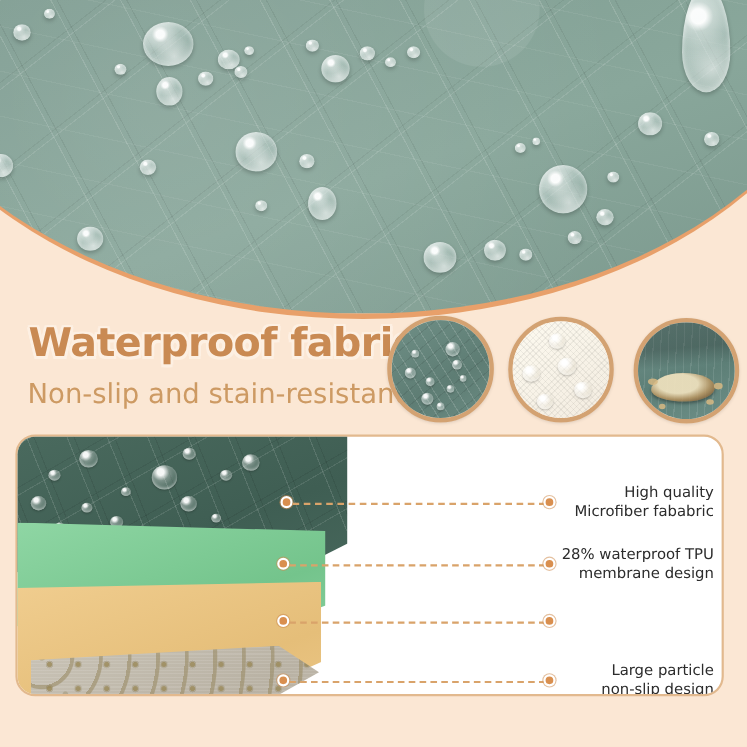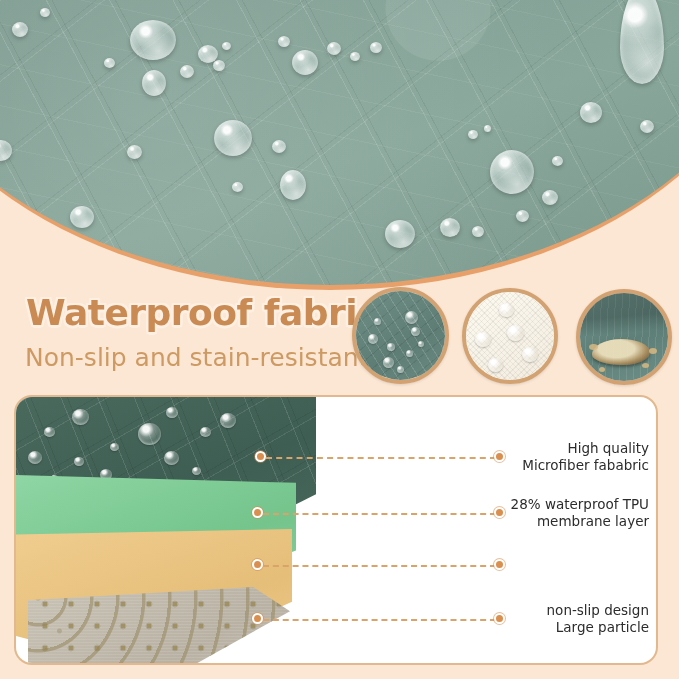--- a/index.html
+++ b/index.html
@@ -109,21 +109,21 @@
     box-shadow:0 1px 2px rgba(0,0,0,.22), inset 0 -2px 3px rgba(255,255,255,.6);
   }
   .minidrop{
     position:absolute;border-radius:50%;
     background:radial-gradient(circle at 35% 28%, rgba(255,255,255,.95) 0 14%, rgba(255,255,255,.30) 36%, rgba(255,255,255,.05) 70%);
     box-shadow:0 1px 2px rgba(0,0,0,.22), inset 0 -1.5px 3px rgba(255,255,255,.55);
   }
 
   
   .panel{
-    position:absolute;left:14px;top:395px;width:644px;height:270px;
+    position:absolute;left:14px;top:395px;width:644px;height:238px;
     background:#ffffff;border:2px solid #e2b98e;border-radius:18px;
     box-sizing:border-box;overflow:hidden;
   }
   .layers{position:absolute;left:0;top:0;width:320px;height:266px;}
   .layer{position:absolute;}
 
   .lay-top{
     left:-2px;top:-2px;width:302px;height:160px;
     clip-path:polygon(0% 0%, 100% 0%, 100% 62%, 60% 100%, 0% 78%);
     background:
@@ -299,21 +299,21 @@
     <div class="dot" style="left:236px;top:216px;"></div>
     <div class="dash" style="left:247px;top:222px;width:233px;"></div>
     <div class="dot" style="left:478px;top:216px;"></div>
 
     <div class="lbl" style="left:330px;top:43px;width:303px;">
       <div>High quality</div>
       <div>Microfiber fababric</div>
     </div>
     <div class="lbl" style="left:330px;top:99px;width:303px;">
       <div>28% waterproof TPU</div>
-      <div>membrane layer</div>
+      <div>membrane design</div>
     </div>
     <div class="lbl" style="left:330px;top:205px;width:303px;">
+      <div>Large particle</div>
       <div>non-slip design</div>
-      <div>Large particle</div>
     </div>
 
   </div>
 </div>
 
 </body></html>

